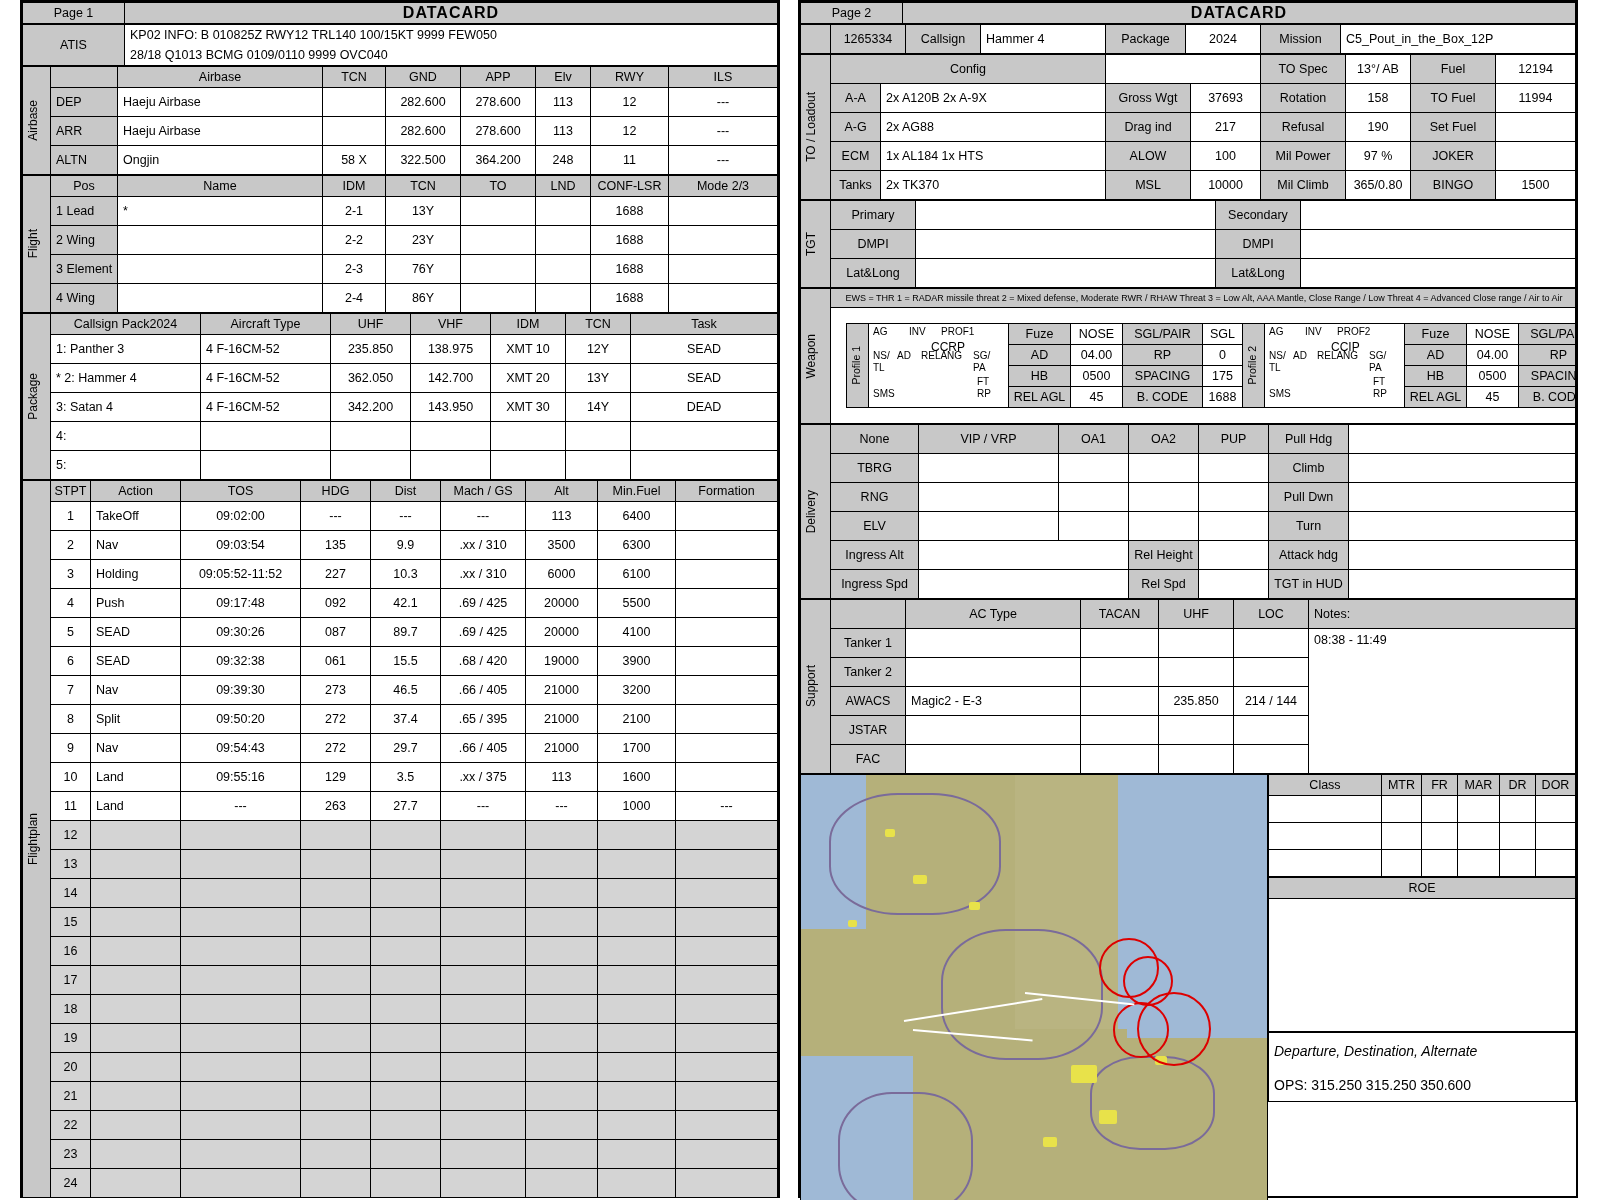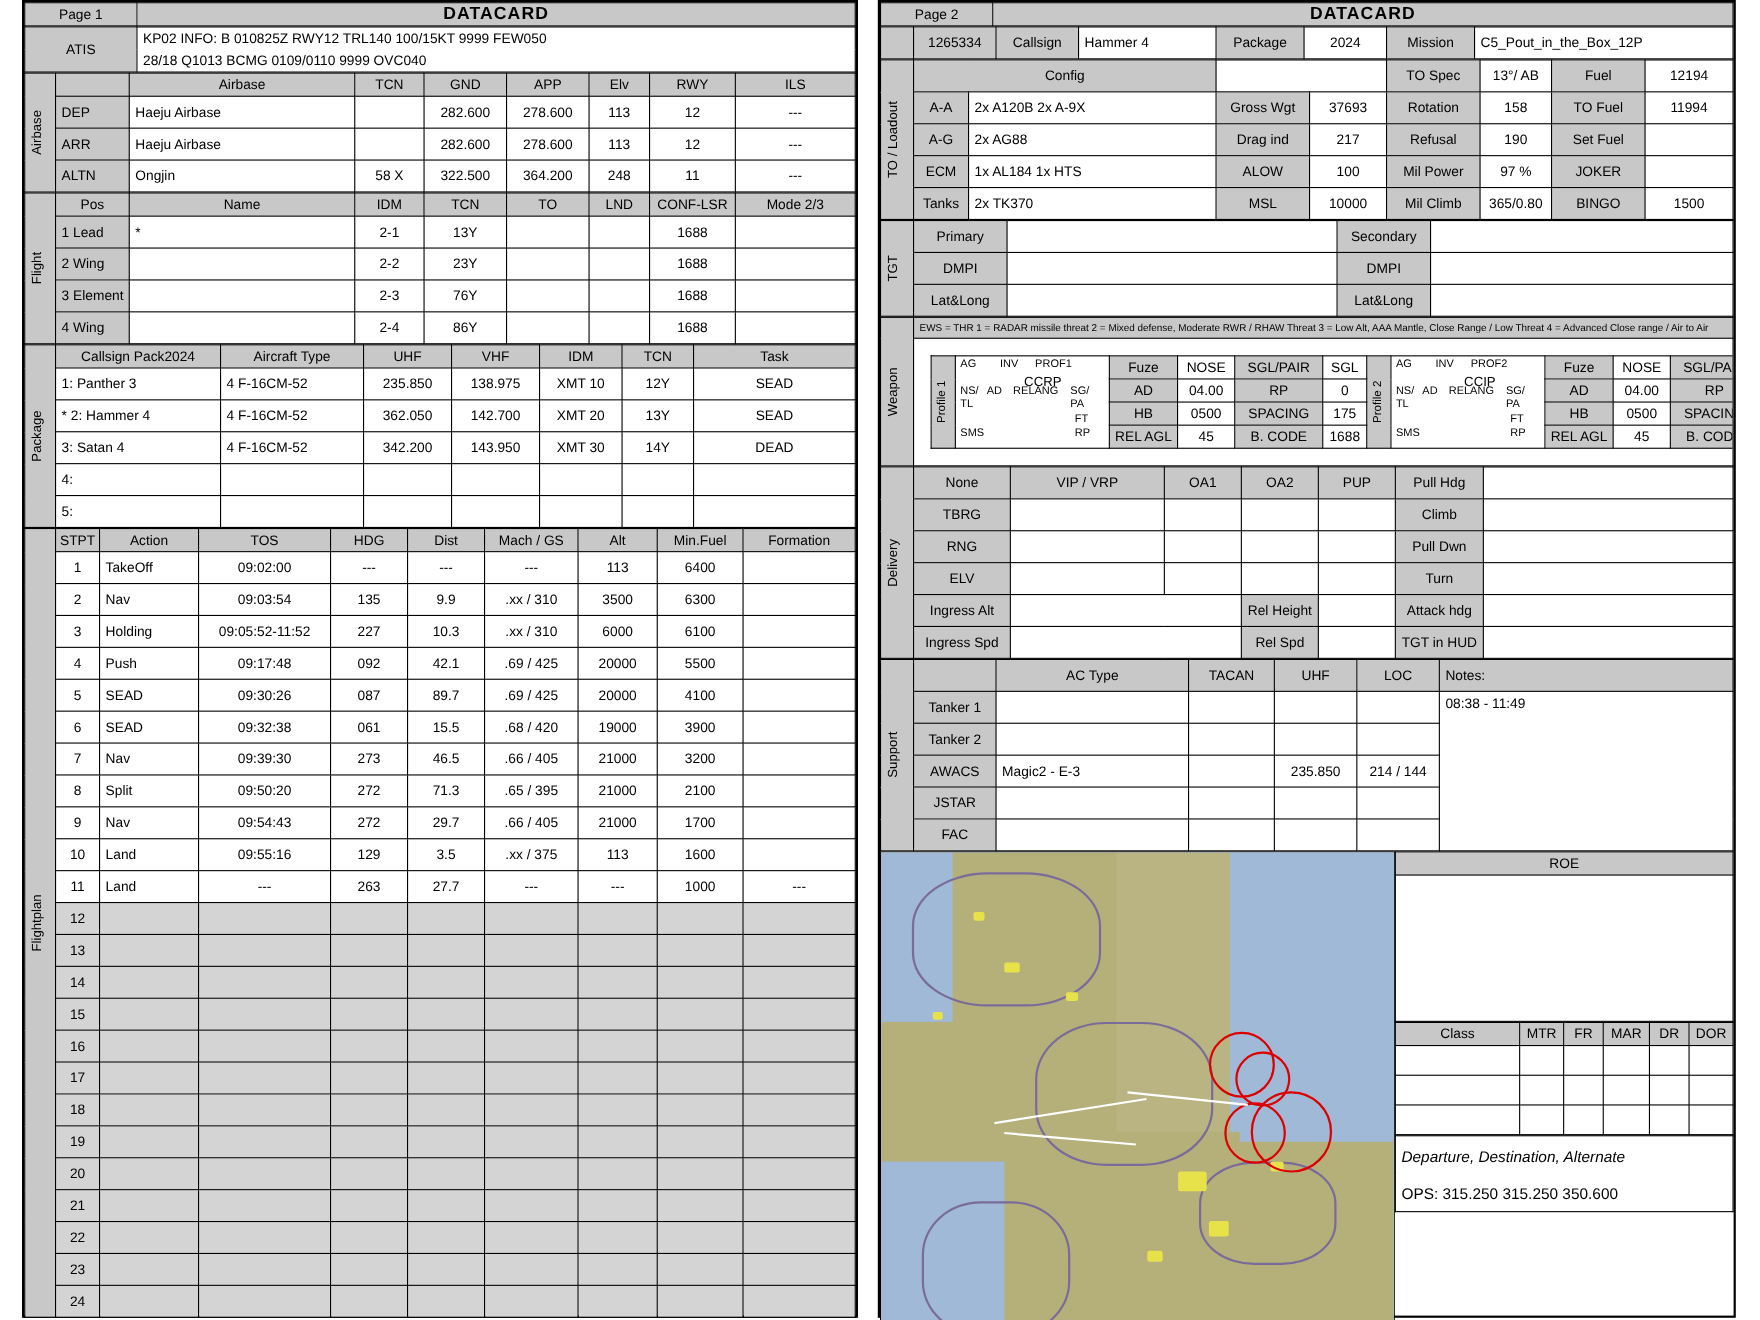--- a/index.html
+++ b/index.html
@@ -9,21 +9,21 @@
   #page2{left:798px;width:780px;height:1198px;}
   table{border-collapse:collapse;width:100%;table-layout:fixed;}
   td,th{border:1px solid #000;padding:1px 3px;font-size:12.5px;font-weight:normal;text-align:center;vertical-align:middle;height:18px;overflow:hidden;white-space:nowrap;}
   .gray{background:#c8c8c8;}
   .lgray{background:#d4d4d4;}
   .left{text-align:left;padding-left:5px;}
   .title{font-size:16px;font-weight:bold;letter-spacing:1px;}
   .vert{writing-mode:vertical-rl;transform:rotate(180deg);font-size:12px;white-space:nowrap;}
   .blank{height:27px;}
   .small{font-size:10.5px;}
-  .xsmall{font-size:9px;}
+  .xsmall{font-size:9px;text-align:center;}
   .rowtall td{height:26px;}
   .mapwrap{position:relative;width:100%;height:100%;overflow:hidden;background:#a9c4d8;}
   .mapland{position:absolute;left:0;top:0;width:60%;height:100%;background:#b5b07a;}
   .mapland2{position:absolute;left:46%;top:0;width:22%;height:62%;background:#b9b481;}
   .seablue{position:absolute;right:0;top:0;width:40%;height:100%;background:#9fb9d6;}
   .circ{position:absolute;border:2px solid #d00;border-radius:50%;}
   .rt{position:absolute;background:#fff;height:2px;transform-origin:left center;}
   .patch{position:absolute;background:#e8e24a;border-radius:2px;}
   .pur{position:absolute;border:2px solid #7a6b9a;border-radius:40%;}
 </style>
@@ -356,21 +356,21 @@
           <td class="">.66 / 405</td>
           <td class="">21000</td>
           <td class="">3200</td>
           <td class=""></td>
         </tr>
         <tr class="rowtall">
           <td class="">8</td>
           <td class="left">Split</td>
           <td class="">09:50:20</td>
           <td class="">272</td>
-          <td class="">71.3</td>
+          <td class="">37.4</td>
           <td class="">.65 / 395</td>
           <td class="">21000</td>
           <td class="">2100</td>
           <td class=""></td>
         </tr>
         <tr class="rowtall">
           <td class="">9</td>
           <td class="left">Nav</td>
           <td class="">09:54:43</td>
           <td class="">272</td>
@@ -965,30 +965,20 @@
         <div class="circ" style="left:72%;top:48%;width:70px;height:70px;"></div>
         <div class="circ" style="left:67%;top:50%;width:52px;height:52px;"></div>
 
         <div class="rt" style="left:22%;top:54%;width:140px;transform:rotate(-9deg);"></div>
         <div class="rt" style="left:48%;top:48%;width:110px;transform:rotate(6deg);"></div>
         <div class="rt" style="left:24%;top:56%;width:120px;transform:rotate(5deg);"></div>
       </div>
     </div>
     <div style="flex:1;">
       <table>
-        <tbody>
-            <tr>
-              <td class="gray">ROE</td>
-            </tr>
-        <tr>
-              <td style="height:130px;vertical-align:top;" class="left"></td>
-            </tr>
-      </tbody>
-        </table>
-      <table>
         <colgroup>
             <col>
             <col style="width:40px">
             <col style="width:36px">
             <col style="width:42px">
             <col style="width:36px">
             <col style="width:40px">
           </colgroup>
         <tbody>
             <tr>
@@ -1021,20 +1011,30 @@
               <td></td>
               <td></td>
               <td></td>
               <td></td>
             </tr>
       </tbody>
         </table>
       <table>
         <tbody>
             <tr>
+              <td class="gray">ROE</td>
+            </tr>
+        <tr>
+              <td style="height:130px;vertical-align:top;" class="left"></td>
+            </tr>
+      </tbody>
+        </table>
+      <table>
+        <tbody>
+            <tr>
               <td class="left" style="height:34px;font-size:14px;border-bottom:none;font-style:italic;">Departure, Destination, Alternate</td>
             </tr>
         <tr>
               <td class="left" style="height:30px;font-size:14px;border-top:none;">OPS: 315.250  315.250  350.600</td>
             </tr>
       </tbody>
         </table>
     </div>
   </div>
 </div>

